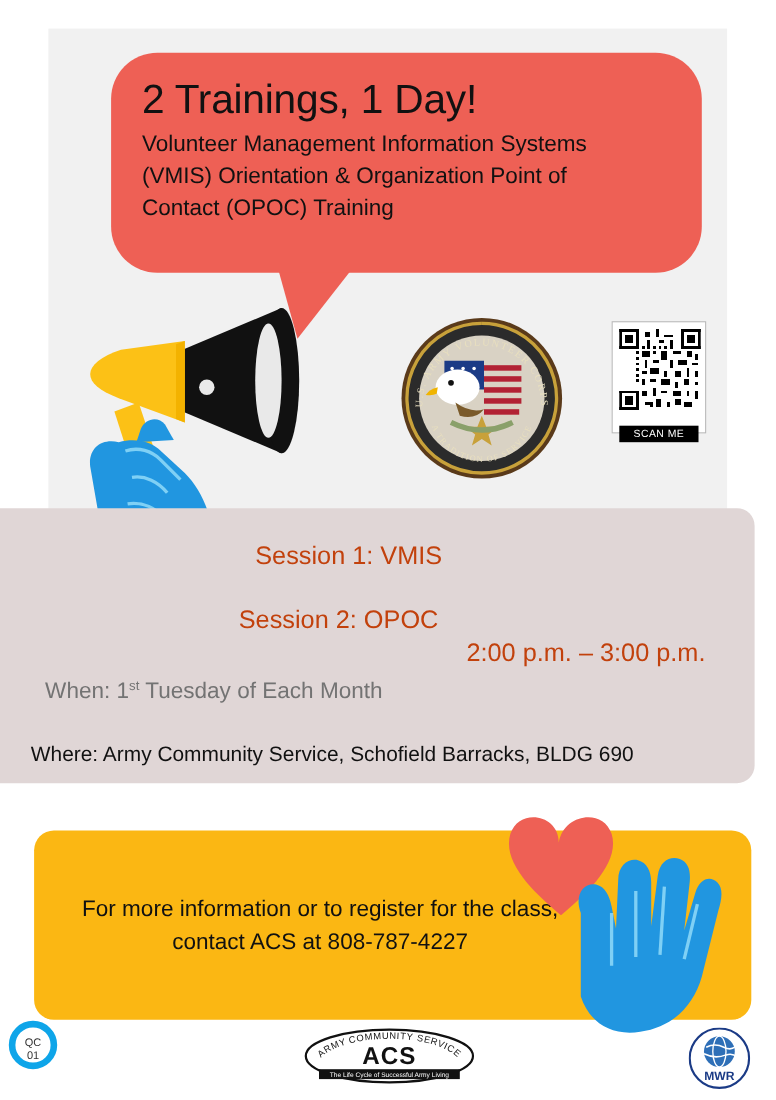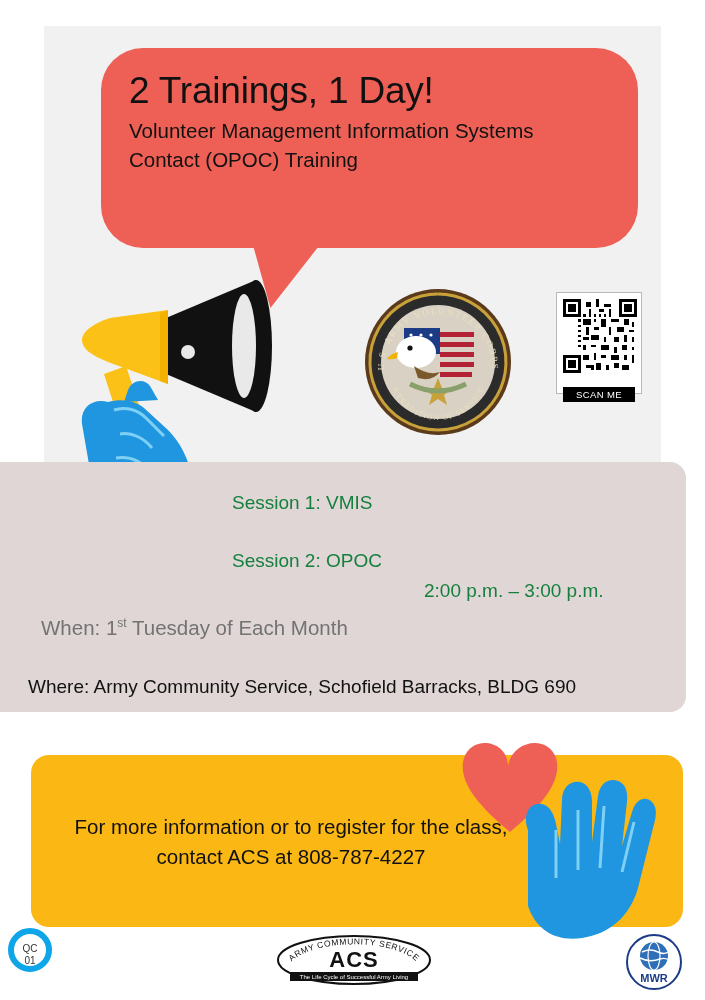--- a/index.html
+++ b/index.html
@@ -120,27 +120,27 @@
     left: 0;
     top: 462px;
     width: 686px;
     height: 250px;
     background: #e0d6d6;
     border-top-right-radius: 16px;
     border-bottom-right-radius: 16px;
   }
   .session-line {
     position: absolute;
-    font-size: 19px;
-    color: #15803d;
+    font-size: 23px;
+    color: #c2410c;
     white-space: nowrap;
   }
   .s1 { left: 232px; top: 492px; }
   .s1-time { left: 435px; top: 492px; }
-  .s2 { left: 232px; top: 550px; }
+  .s2 { left: 217px; top: 550px; }
   .s2-time { left: 424px; top: 550px; margin-top: 30px; }
   .when-line {
     position: absolute;
     left: 41px;
     top: 616px;
     font-size: 20.5px;
     color: #737373;
     white-space: nowrap;
   }
   .when-line sup { font-size: 12px; vertical-align: super; }
@@ -219,20 +219,21 @@
 <body>
 
 <div id="poster">
 
   <div class="grey-panel"></div>
 
   <div class="bubble-tail"></div>
   <div class="bubble">
     <h1>2 Trainings, 1 Day!</h1>
     <p>Volunteer Management Information Systems</p>
+    <p>(VMIS) Orientation &amp; Organization Point of</p>
     <p>Contact (OPOC) Training</p>
   </div>
 
   <div class="megaphone-wrap">
     <svg width="210" height="340" viewBox="0 0 210 340" xmlns="http://www.w3.org/2000/svg">
 
       <g>
         <path d="M188 18 L188 150 L98 112 L98 56 Z" fill="#111111"></path>
         <ellipse cx="188" cy="84" rx="16" ry="66" fill="#111111"></ellipse>
         <ellipse cx="176" cy="84" rx="12" ry="52" fill="#e9e9e9"></ellipse>

